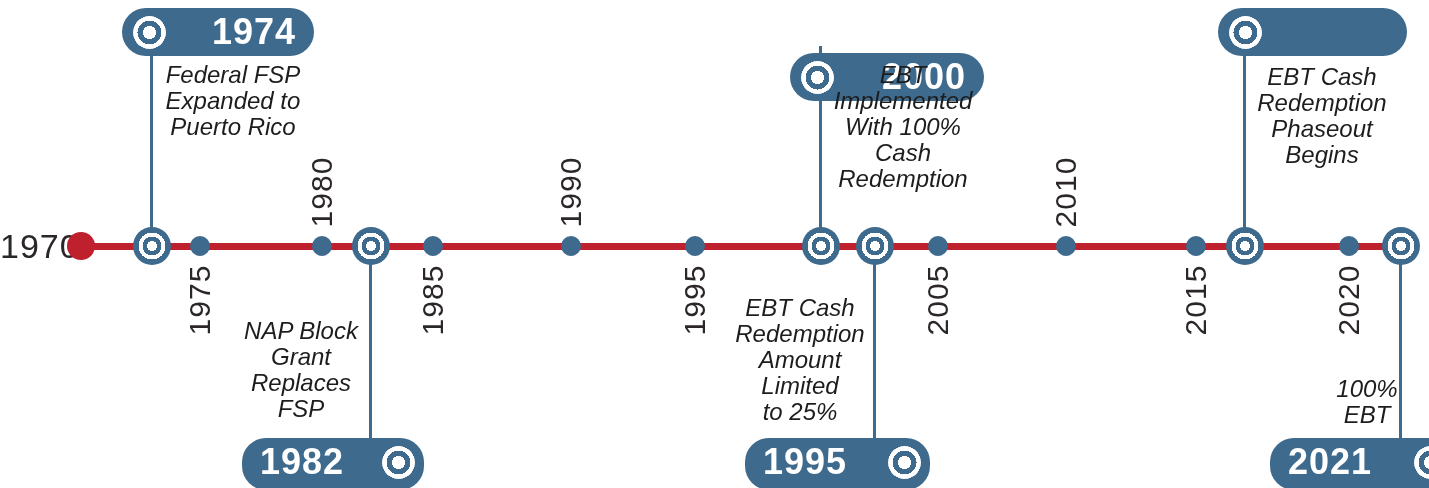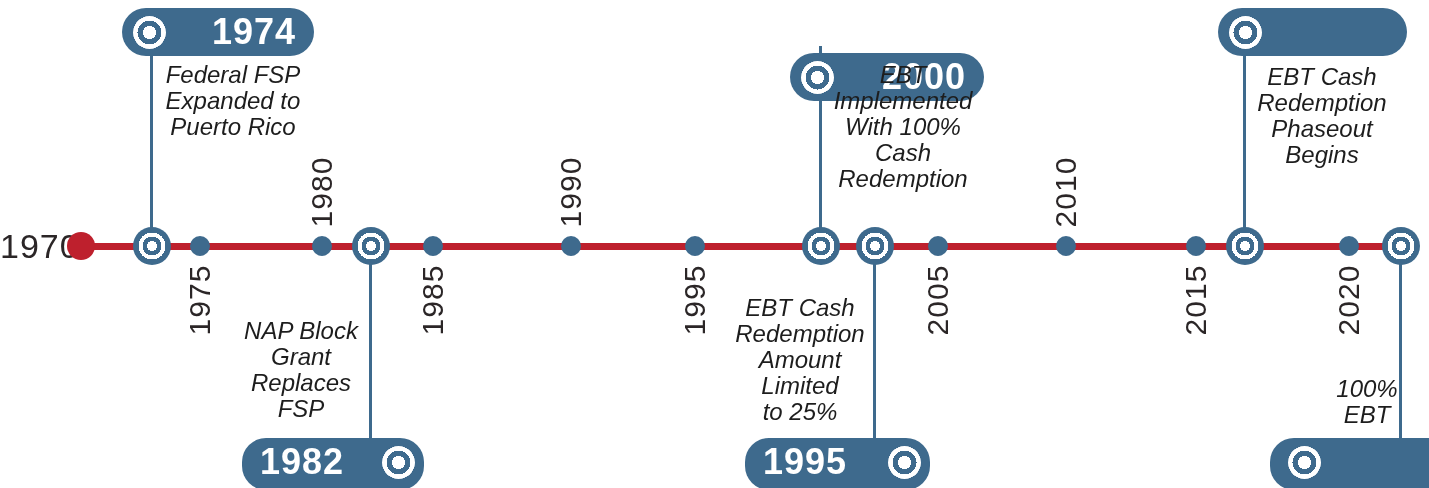--- a/index.html
+++ b/index.html
@@ -118,20 +118,21 @@
 
   <div class="badge bottom b1982">
     <span>1982</span>
     <span class="target-icon"></span>
   </div>
   <div class="badge bottom b2001">
     <span>1995</span>
     <span class="target-icon"></span>
   </div>
   <div class="badge bottom b2021">
+    <span>2021</span>
     <span class="target-icon"></span>
   </div>
 
   <div class="desc d1974">Federal FSP
 Expanded to
 Puerto Rico</div>
   <div class="desc d1982">NAP Block
 Grant
 Replaces
 FSP</div>

